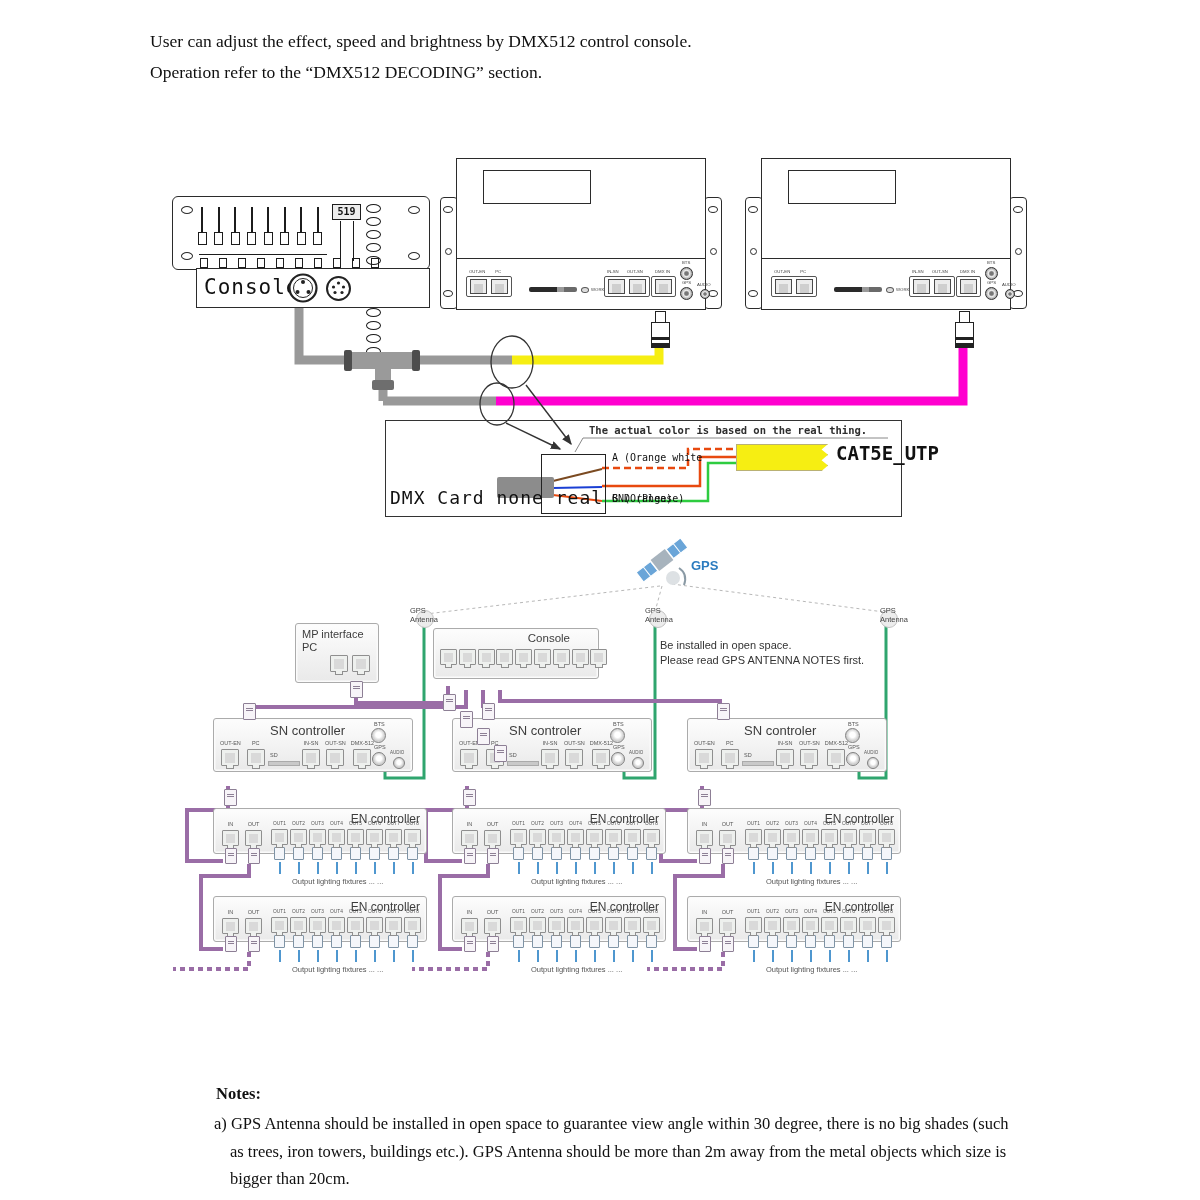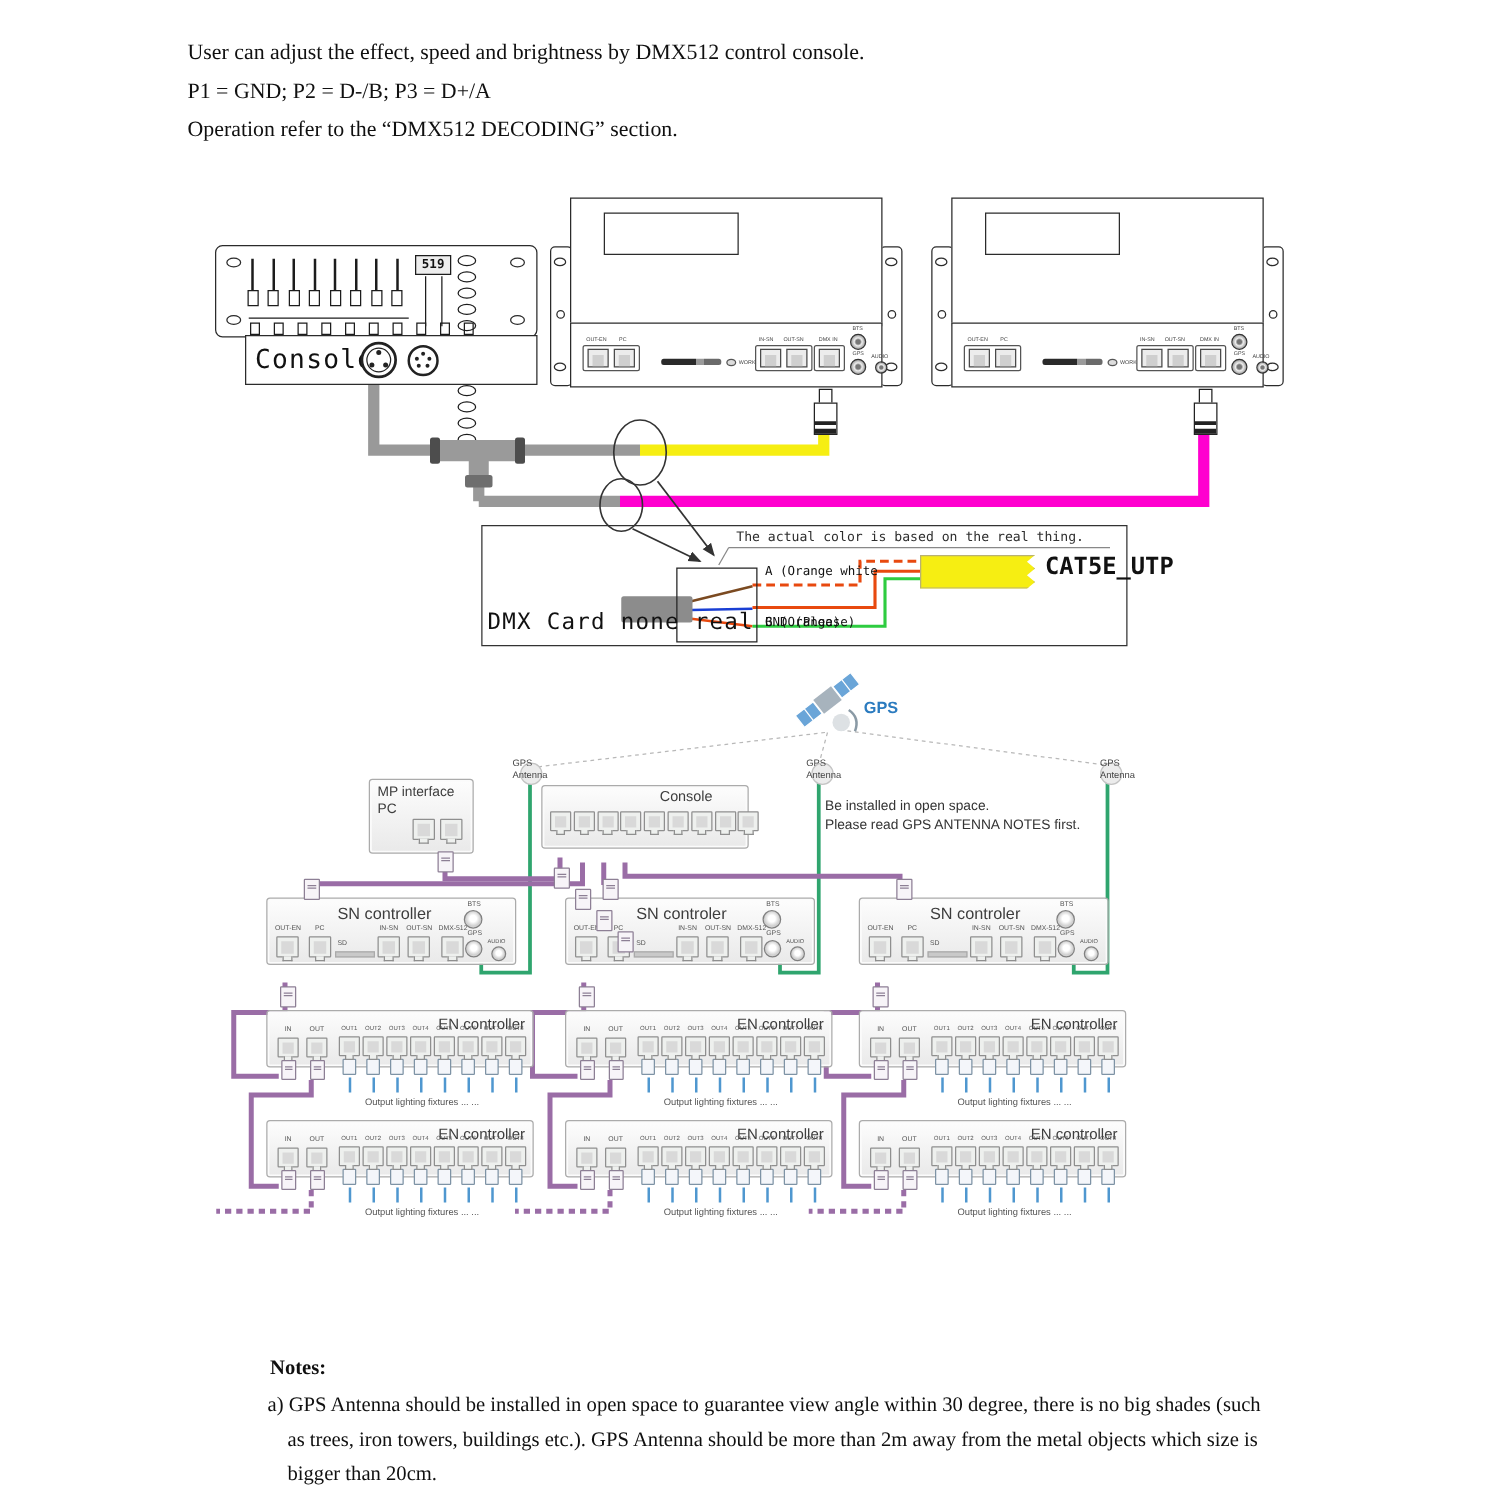--- a/index.html
+++ b/index.html
@@ -48,21 +48,20 @@
   .diagram-el{z-index:2;}
   .topz{z-index:3;}
 </style>
 </head>
 <body>
 
 <div id="page">
 
   <div class="abs serif" style="left:150px;top:26px;font-size:17.5px;line-height:31px;width:760px;">
     <div>User can adjust the effect, speed and brightness by DMX512 control console.</div>
-    <div>P1 = GND;  P2 = D-/B;  P3 = D+/A</div>
     <div>Operation refer to the “DMX512 DECODING” section.</div>
   </div>
 
   <svg id="wires" width="1200" height="1200" viewBox="0 0 1200 1200" fill="none">
     <defs>
       <marker id="arr" markerWidth="9" markerHeight="8" refX="6.5" refY="3" orient="auto">
         <path d="M0 0 L7.5 3 L0 6 z" fill="#333"></path>
       </marker>
     </defs>
 
@@ -296,21 +295,21 @@
 
   <div class="abs topz" style="left:344px;top:350px;width:76px;height:42px;">
     <div class="abs" style="left:4px;top:2px;width:68px;height:17px;background:#9a9a9a;border-radius:4px;"></div>
     <div class="abs" style="left:0;top:0;width:8px;height:21px;background:#4d4d4d;border-radius:2px;"></div>
     <div class="abs" style="left:68px;top:0;width:8px;height:21px;background:#4d4d4d;border-radius:2px;"></div>
     <div class="abs" style="left:31px;top:18px;width:16px;height:14px;background:#9a9a9a;"></div>
     <div class="abs" style="left:28px;top:30px;width:22px;height:10px;background:#6e6e6e;border-radius:2px;"></div>
   </div>
 
   <div class="abs diagram-el" style="left:385px;top:420px;width:515px;height:95px;border:1.5px solid #333;">
-    <div class="abs mono" style="left:203px;top:3px;font-size:10.5px;font-weight:normal;color:#2e2e2e;">The actual color is based on the real thing.</div>
+    <div class="abs mono" style="left:203px;top:3px;font-size:10.5px;font-weight:bold;color:#2e2e2e;">The actual color is based on the real thing.</div>
     <div class="abs" style="left:111px;top:56px;width:57px;height:21px;background:#8c8c8c;border-radius:2px;"></div>
     <div class="abs" style="left:155px;top:33px;width:63px;height:58px;border:1.4px solid #222;"></div>
     <span class="abs mono" style="left:226px;top:31px;font-size:10px;">A (Orange white</span>
     <span class="abs mono" style="left:226px;top:72px;font-size:10px;">B (Orange)</span>
     <span class="abs mono" style="left:226px;top:72px;font-size:10px;">GND (Please)</span>
     <div class="abs" style="left:350px;top:23px;width:90px;height:25px;background:var(--yellow);border:1px solid #b9b174;
          clip-path:polygon(0 0,100% 0,93% 20%,100% 40%,93% 60%,100% 80%,93% 100%,0 100%);"></div>
     <span class="abs mono" style="left:450px;top:21px;font-size:19px;font-weight:bold;">CAT5E_UTP</span>
     <span class="abs mono" style="left:4px;top:66px;font-size:18px;letter-spacing:1px;">DMX Card none real</span>
   </div>

